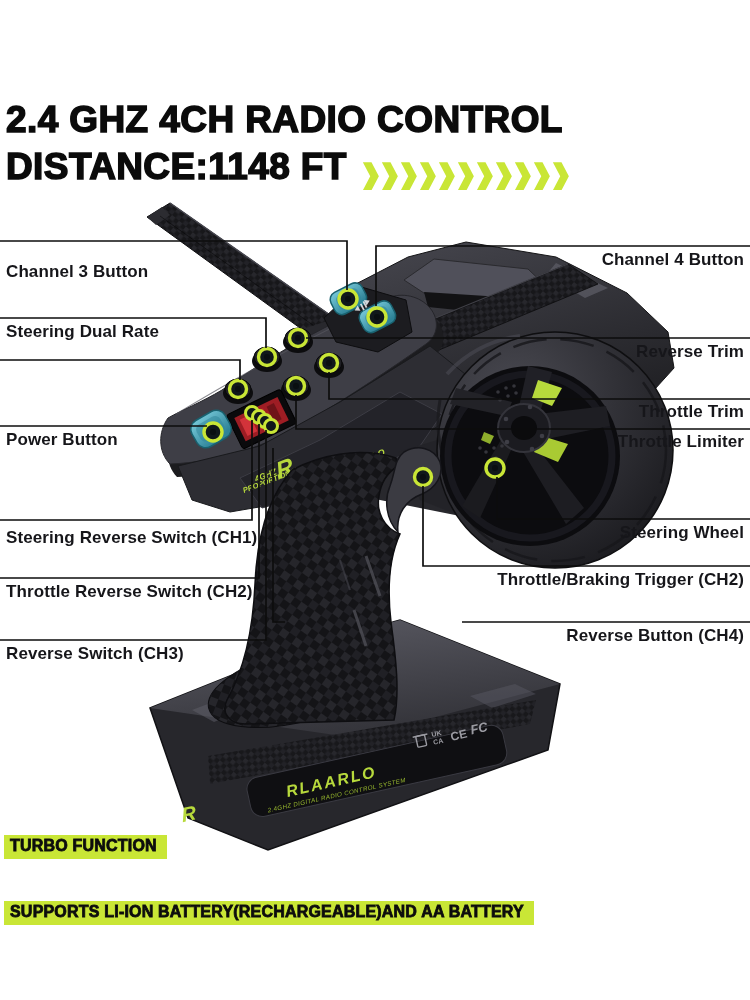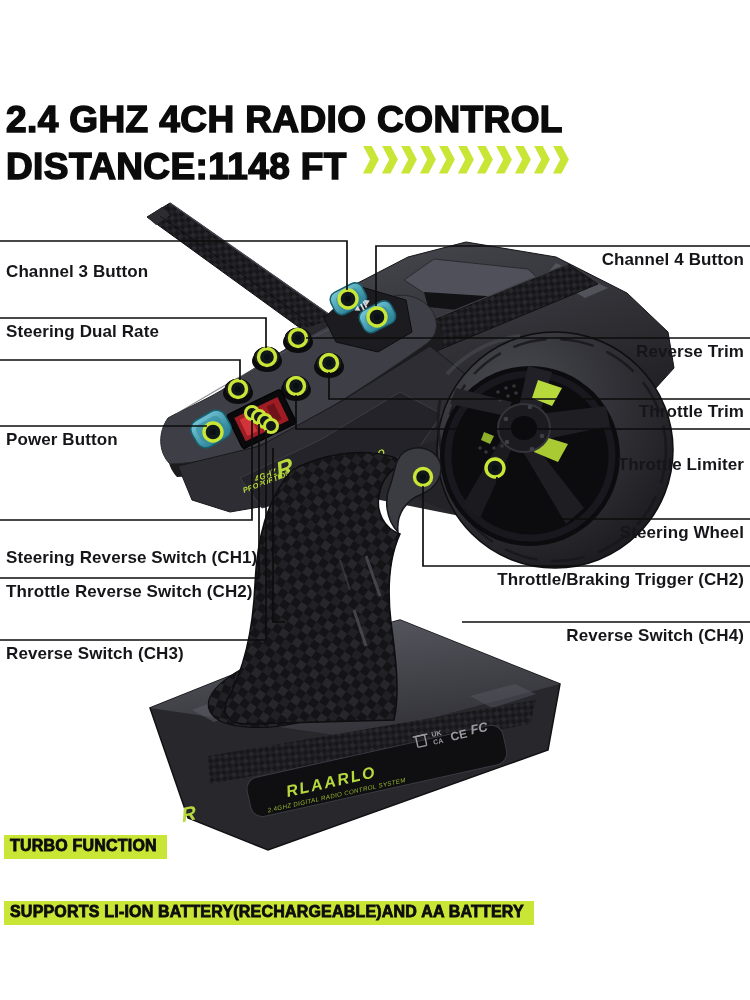--- a/index.html
+++ b/index.html
@@ -4,21 +4,21 @@
 <style>
   html,body{margin:0;padding:0;background:#ffffff;}
   #stage{position:relative;width:750px;height:1000px;background:#fff;overflow:hidden;
          font-family:"Liberation Sans", sans-serif;}
   #device-svg{position:absolute;left:0;top:0;width:750px;height:1000px;}
   .ring{fill:#10181b;stroke:var(--lime,#c6e52c);stroke-width:3.4px;}
   .ring2{fill:#10181b;stroke:var(--lime,#c6e52c);stroke-width:3px;}
   .title{position:absolute;left:6px;top:97px;color:#0b0b0b;font-weight:700;
          font-size:37px;letter-spacing:0.4px;line-height:1.26;
          -webkit-text-stroke:1.5px #0b0b0b;white-space:nowrap;}
-  .t2row{display:flex;align-items:flex-start;gap:16px;}
+  .t2row{display:flex;align-items:flex-end;gap:16px;}
   #chevrons{display:flex;gap:3px;align-items:center;margin-top:2px;}
   .chev{width:16px;height:28px;background:var(--lime,#c9e636);
         clip-path:polygon(0 0,54% 0,100% 50%,54% 100%,0 100%,46% 50%);}
   .callout{position:absolute;font-size:17px;font-weight:700;color:#16161a;
            letter-spacing:0.1px;white-space:nowrap;}
   .callout.lft{left:6px;}
   .callout.rgt{right:6px;text-align:left;}
   .badge{position:absolute;left:4px;background:var(--lime,#c9e636);color:#0d0d0d;
          font-weight:700;font-size:16px;-webkit-text-stroke:0.8px #0d0d0d;
          padding:2px 10px 4px 6px;letter-spacing:0.2px;white-space:nowrap;margin-top:9px;}
@@ -297,28 +297,28 @@
           <span class="chev"></span>
           <span class="chev"></span>
           <span class="chev"></span>
         </span>
     </div>
   </div>
 
   <div class="callout lft" style="top:262px">Channel 3 Button</div>
   <div class="callout lft" style="top:322px">Steering Dual Rate</div>
   <div class="callout lft" style="top:430px">Power Button</div>
-  <div class="callout lft" style="top:548px">Steering Reverse Switch (CH1)</div>
+  <div class="callout lft" style="top:528px">Steering Reverse Switch (CH1)</div>
   <div class="callout lft" style="top:582px">Throttle Reverse Switch (CH2)</div>
   <div class="callout lft" style="top:644px">Reverse Switch (CH3)</div>
 
   <div class="callout rgt" style="top:250px">Channel 4 Button</div>
   <div class="callout rgt" style="top:342px">Reverse Trim</div>
   <div class="callout rgt" style="top:402px">Throttle Trim</div>
-  <div class="callout rgt" style="top:455px">Throttle Limiter</div>
+  <div class="callout rgt" style="top:432px">Throttle Limiter</div>
   <div class="callout rgt" style="top:523px">Steering Wheel</div>
   <div class="callout rgt" style="top:570px">Throttle/Braking Trigger (CH2)</div>
-  <div class="callout rgt" style="top:626px">Reverse Switch (CH4)</div>
+  <div class="callout rgt" style="top:626px">Reverse Button (CH4)</div>
 
   <div class="badge" id="badge1">TURBO FUNCTION</div>
   <div class="badge" id="badge2">SUPPORTS LI-ION BATTERY(RECHARGEABLE)AND AA BATTERY</div>
 
 </div>
 
 </body></html>

